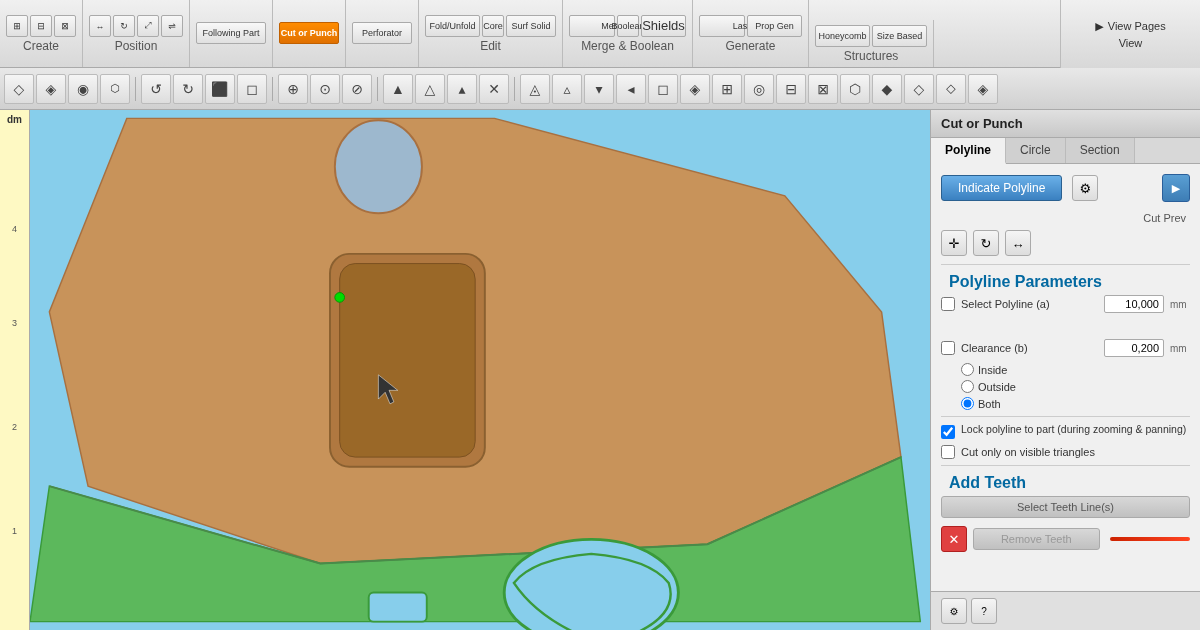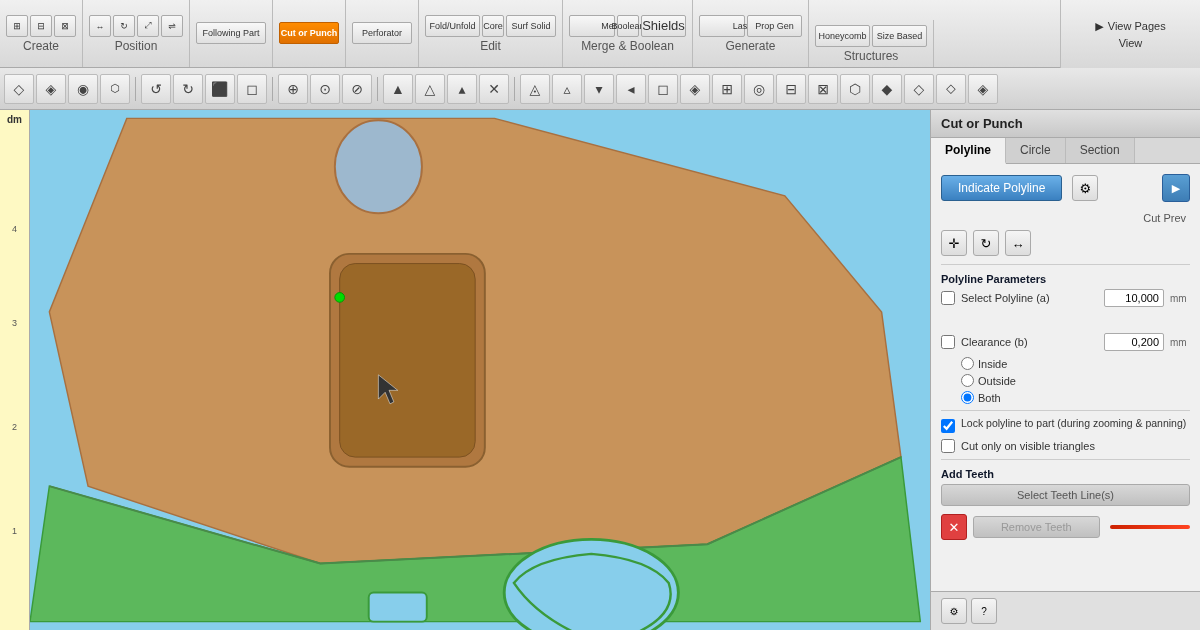--- a/index.html
+++ b/index.html
@@ -216,24 +216,24 @@
     .panel-icon-btn {
       width: 26px; height: 26px;
       background: linear-gradient(to bottom, #f5f5f5, #ddd);
       border: 1px solid #aaa;
       border-radius: 3px;
       display: flex; align-items: center; justify-content: center;
       cursor: pointer;
       font-size: 13px;
     }
     .section-label {
-      font-size: 11px;
+      font-size: 16px;
       font-weight: bold;
-      color: #0f172a;
-      margin: 8px 0 4px 0;
+      color: #0369a1;
+      margin: 8px 0 4px 8px;
     }
     .param-row {
       display: flex;
       align-items: center;
       margin-bottom: 6px;
       gap: 6px;
     }
     .param-checkbox {
       width: 14px; height: 14px;
       cursor: pointer;

